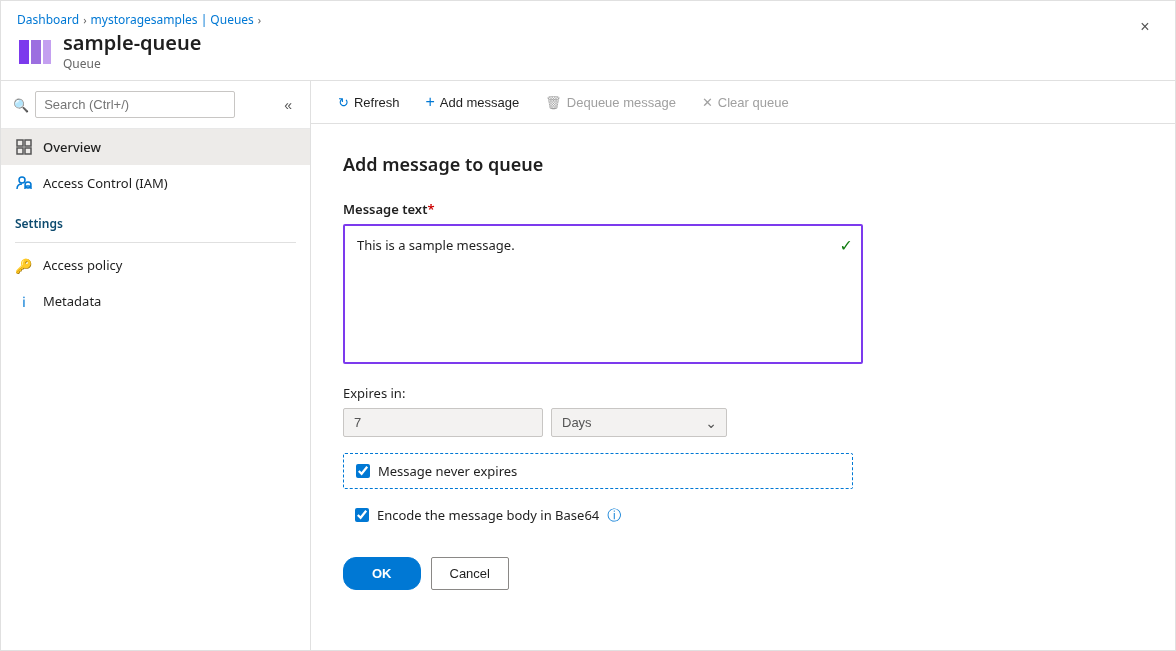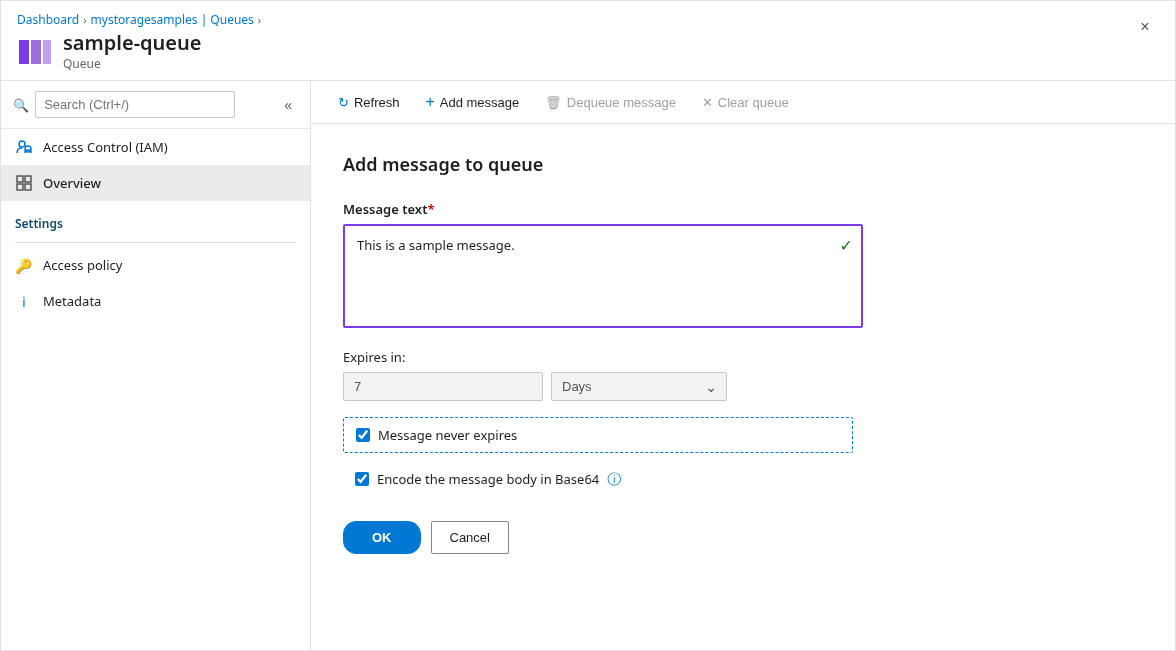--- a/index.html
+++ b/index.html
@@ -202,21 +202,21 @@
       font-weight: 600;
       color: #1f1f1f;
       margin-bottom: 6px;
       display: flex;
       align-items: center;
       gap: 0;
     }
     .required { color: #c00; }
     .message-textarea {
       width: 520px;
-      height: 104px;
+      height: 140px;
       border: 2px solid #7c3aed;
       border-radius: 2px;
       padding: 10px 12px;
       font-size: 13px;
       font-family: inherit;
       color: #1f1f1f;
       resize: none;
       outline: none;
       position: relative;
     }
@@ -359,42 +359,42 @@
 
   <div class="body">
 
     <div class="sidebar">
       <div class="search-bar">
         <span style="color:#555;font-size:13px;">🔍</span>
         <input type="text" placeholder="Search (Ctrl+/)" style="">
         <button class="collapse-btn">«</button>
       </div>
 
+      <div class="nav-item active">
+        <div class="nav-icon">
+          <svg width="16" height="16" viewBox="0 0 16 16">
+            <rect x="1" y="1" width="6" height="6" fill="none" stroke="#555" stroke-width="1.5"></rect>
+            <rect x="9" y="1" width="6" height="6" fill="none" stroke="#555" stroke-width="1.5"></rect>
+            <rect x="1" y="9" width="6" height="6" fill="none" stroke="#555" stroke-width="1.5"></rect>
+            <rect x="9" y="9" width="6" height="6" fill="none" stroke="#555" stroke-width="1.5"></rect>
+          </svg>
+        </div>
+        <span>Overview</span>
+      </div>
+
       <div class="nav-item">
         <div class="nav-icon">
           <svg width="16" height="16" viewBox="0 0 16 16">
             <circle cx="6" cy="5" r="3" fill="none" stroke="#0078d4" stroke-width="1.5"></circle>
             <path d="M1 14c0-3 2-5 5-5" stroke="#0078d4" stroke-width="1.5" fill="none"></path>
             <circle cx="12" cy="10" r="3" fill="none" stroke="#0078d4" stroke-width="1.5"></circle>
             <path d="M9 14v-1c0-1.1.9-2 2-2h2c1.1 0 2 .9 2 2v1" stroke="#0078d4" stroke-width="1.5" fill="none"></path>
           </svg>
         </div>
         <span>Access Control (IAM)</span>
-      </div>
-
-      <div class="nav-item active">
-        <div class="nav-icon">
-          <svg width="16" height="16" viewBox="0 0 16 16">
-            <rect x="1" y="1" width="6" height="6" fill="none" stroke="#555" stroke-width="1.5"></rect>
-            <rect x="9" y="1" width="6" height="6" fill="none" stroke="#555" stroke-width="1.5"></rect>
-            <rect x="1" y="9" width="6" height="6" fill="none" stroke="#555" stroke-width="1.5"></rect>
-            <rect x="9" y="9" width="6" height="6" fill="none" stroke="#555" stroke-width="1.5"></rect>
-          </svg>
-        </div>
-        <span>Overview</span>
       </div>
 
       <div class="section-header">Settings</div>
       <div class="section-divider"></div>
 
       <div class="nav-item">
         <div class="nav-icon">
           <span style="font-size:14px;">🔑</span>
         </div>
         <span>Access policy</span>

